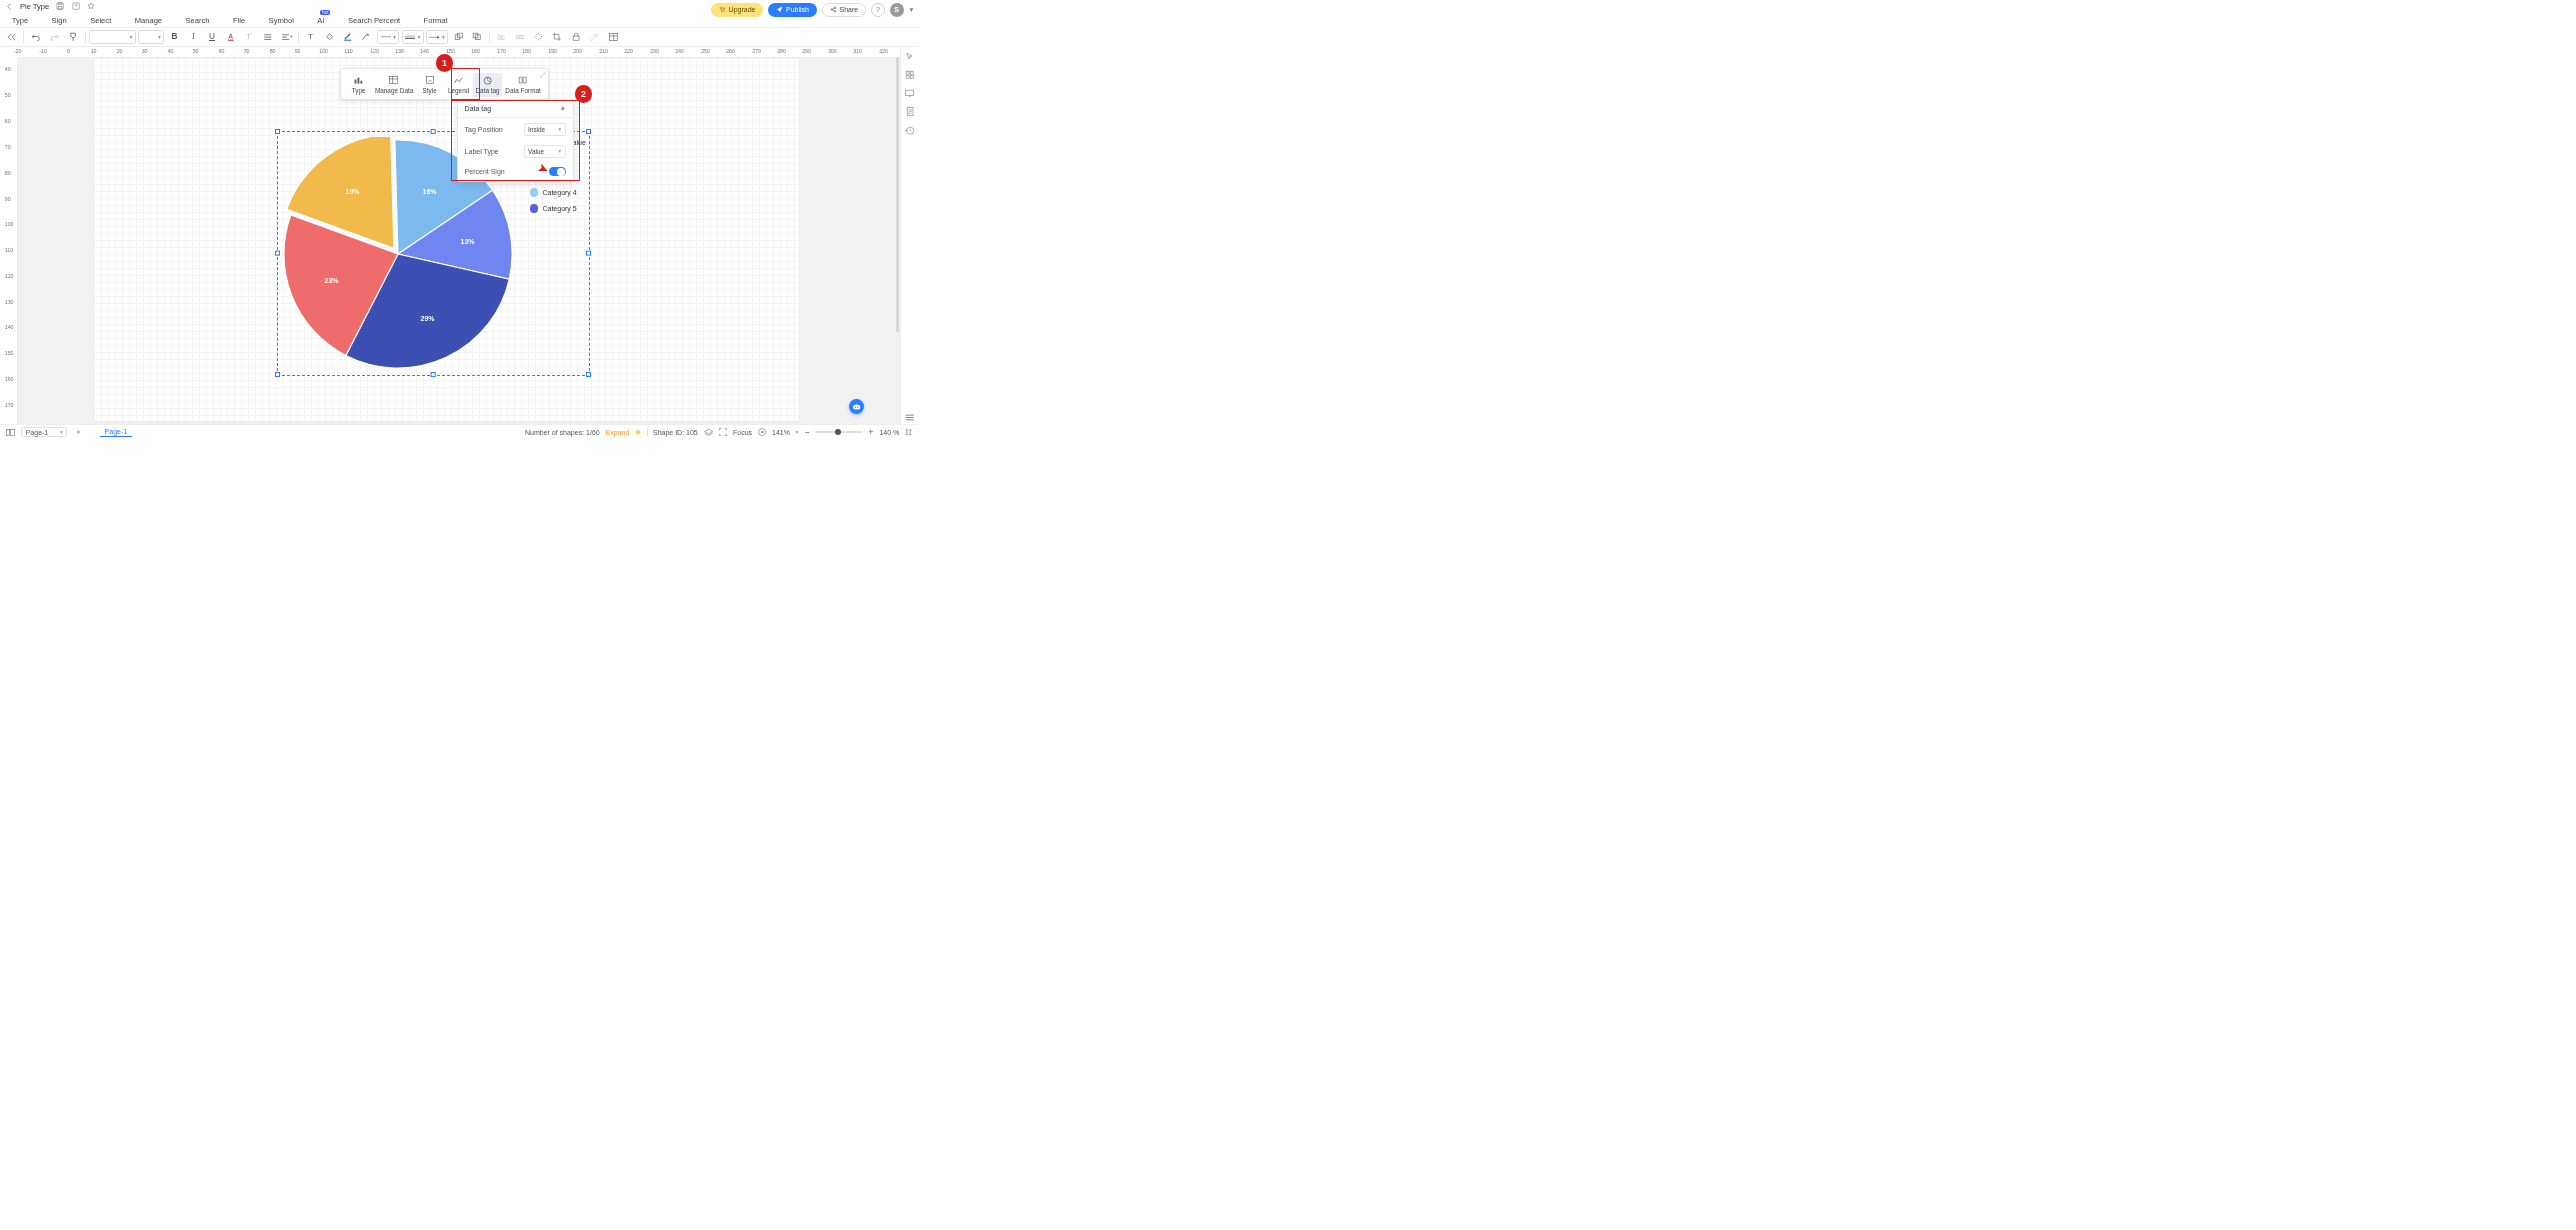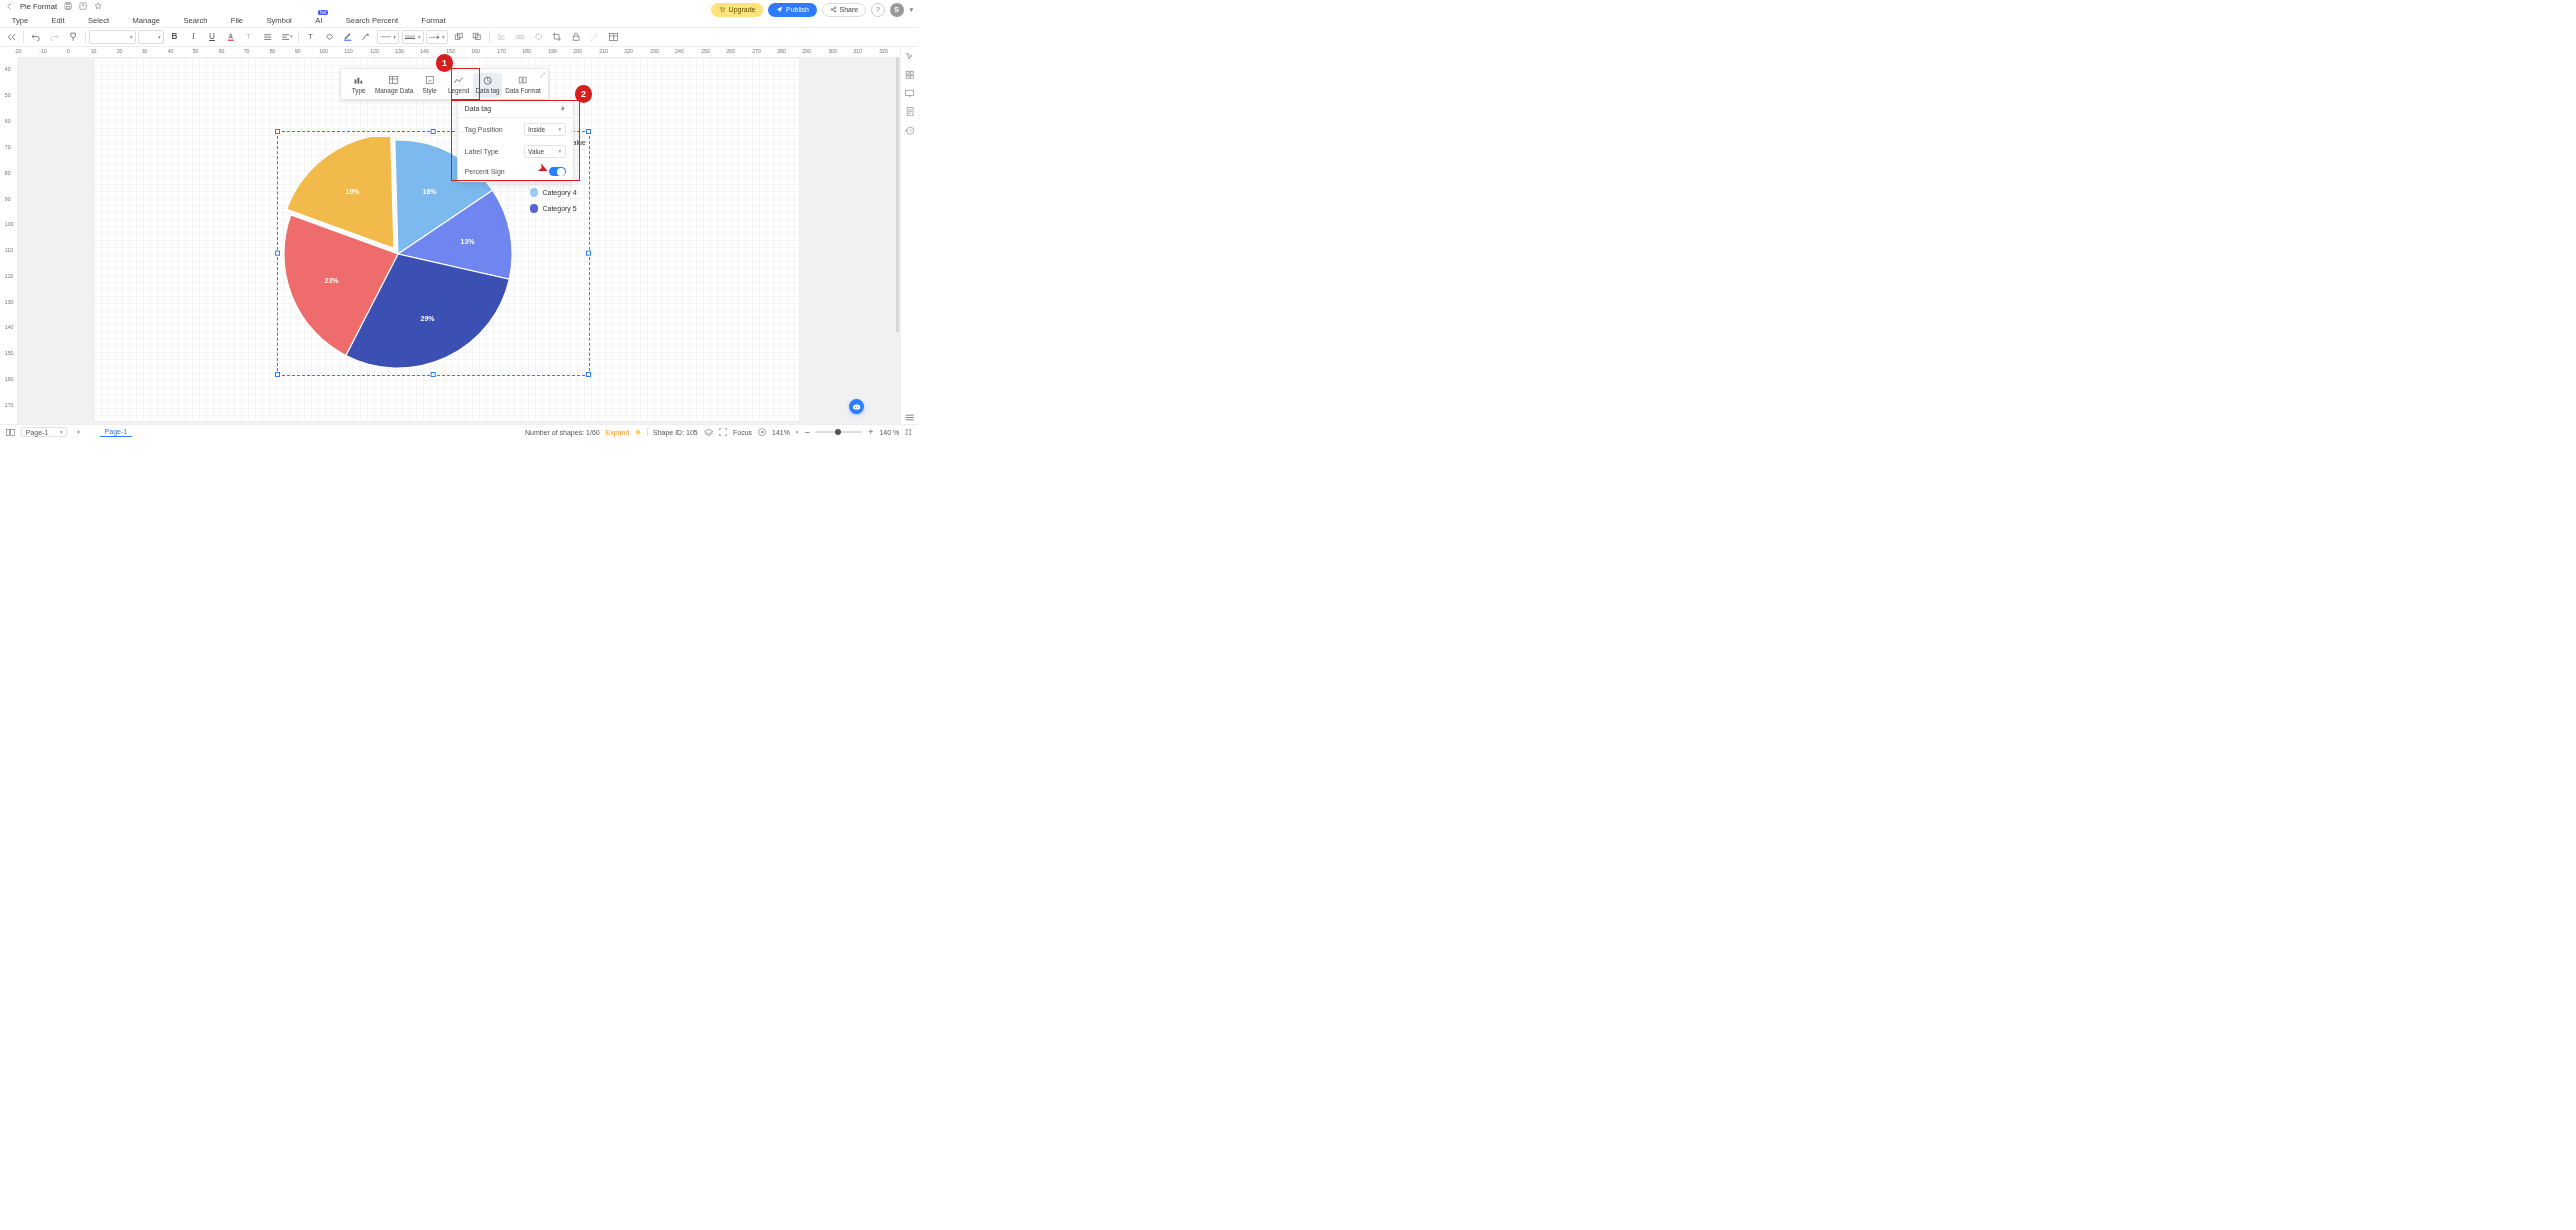--- a/index.html
+++ b/index.html
@@ -130,21 +130,21 @@
 </style>
 </head>
 <body>
 
 <div class="titlebar">
   <span class="back">
     <svg width="7" height="7" viewBox="0 0 12 12">
         <path d="M8 1 3 6l5 5" stroke="currentColor" fill="none" stroke-width="1.5"></path>
       </svg>
   </span>
-  <span class="title">Pie Format</span>
+  <span class="title">Pie Type</span>
   <span class="iconbtn">
     <svg width="8.2" height="8.2" viewBox="0 0 14 14">
         <rect x="1.5" y="1.5" width="11" height="11" rx="1.5" fill="none" stroke="currentColor"></rect>
         <rect x="4" y="1.5" width="6" height="3" fill="none" stroke="currentColor"></rect>
         <rect x="4" y="8" width="6" height="4" fill="none" stroke="currentColor"></rect>
       </svg>
   </span>
   <span class="iconbtn">
     <svg width="8.2" height="8.2" viewBox="0 0 14 14">
         <rect x="1.5" y="1.5" width="11" height="11" rx="1.5" fill="none" stroke="currentColor"></rect>
@@ -182,21 +182,21 @@
       </svg>
     <span>Share</span>
   </div>
   <span class="round-icon help-circle">?</span>
   <span class="round-icon user-avatar">S</span>
   <span class="tiny-caret">▾</span>
 </div>
 
 <div class="menubar">
   <span class="menu">Type</span>
-  <span class="menu">Edit</span>
+  <span class="menu">Sign</span>
   <span class="menu">Select</span>
   <span class="menu">Manage</span>
   <span class="menu">Search</span>
   <span class="menu">File</span>
   <span class="menu">Symbol</span>
   <span class="menu"><span>AI</span><span class="hot">hot</span></span>
   <span class="menu">Search Percent</span>
   <span class="menu">Format</span>
 </div>
 

